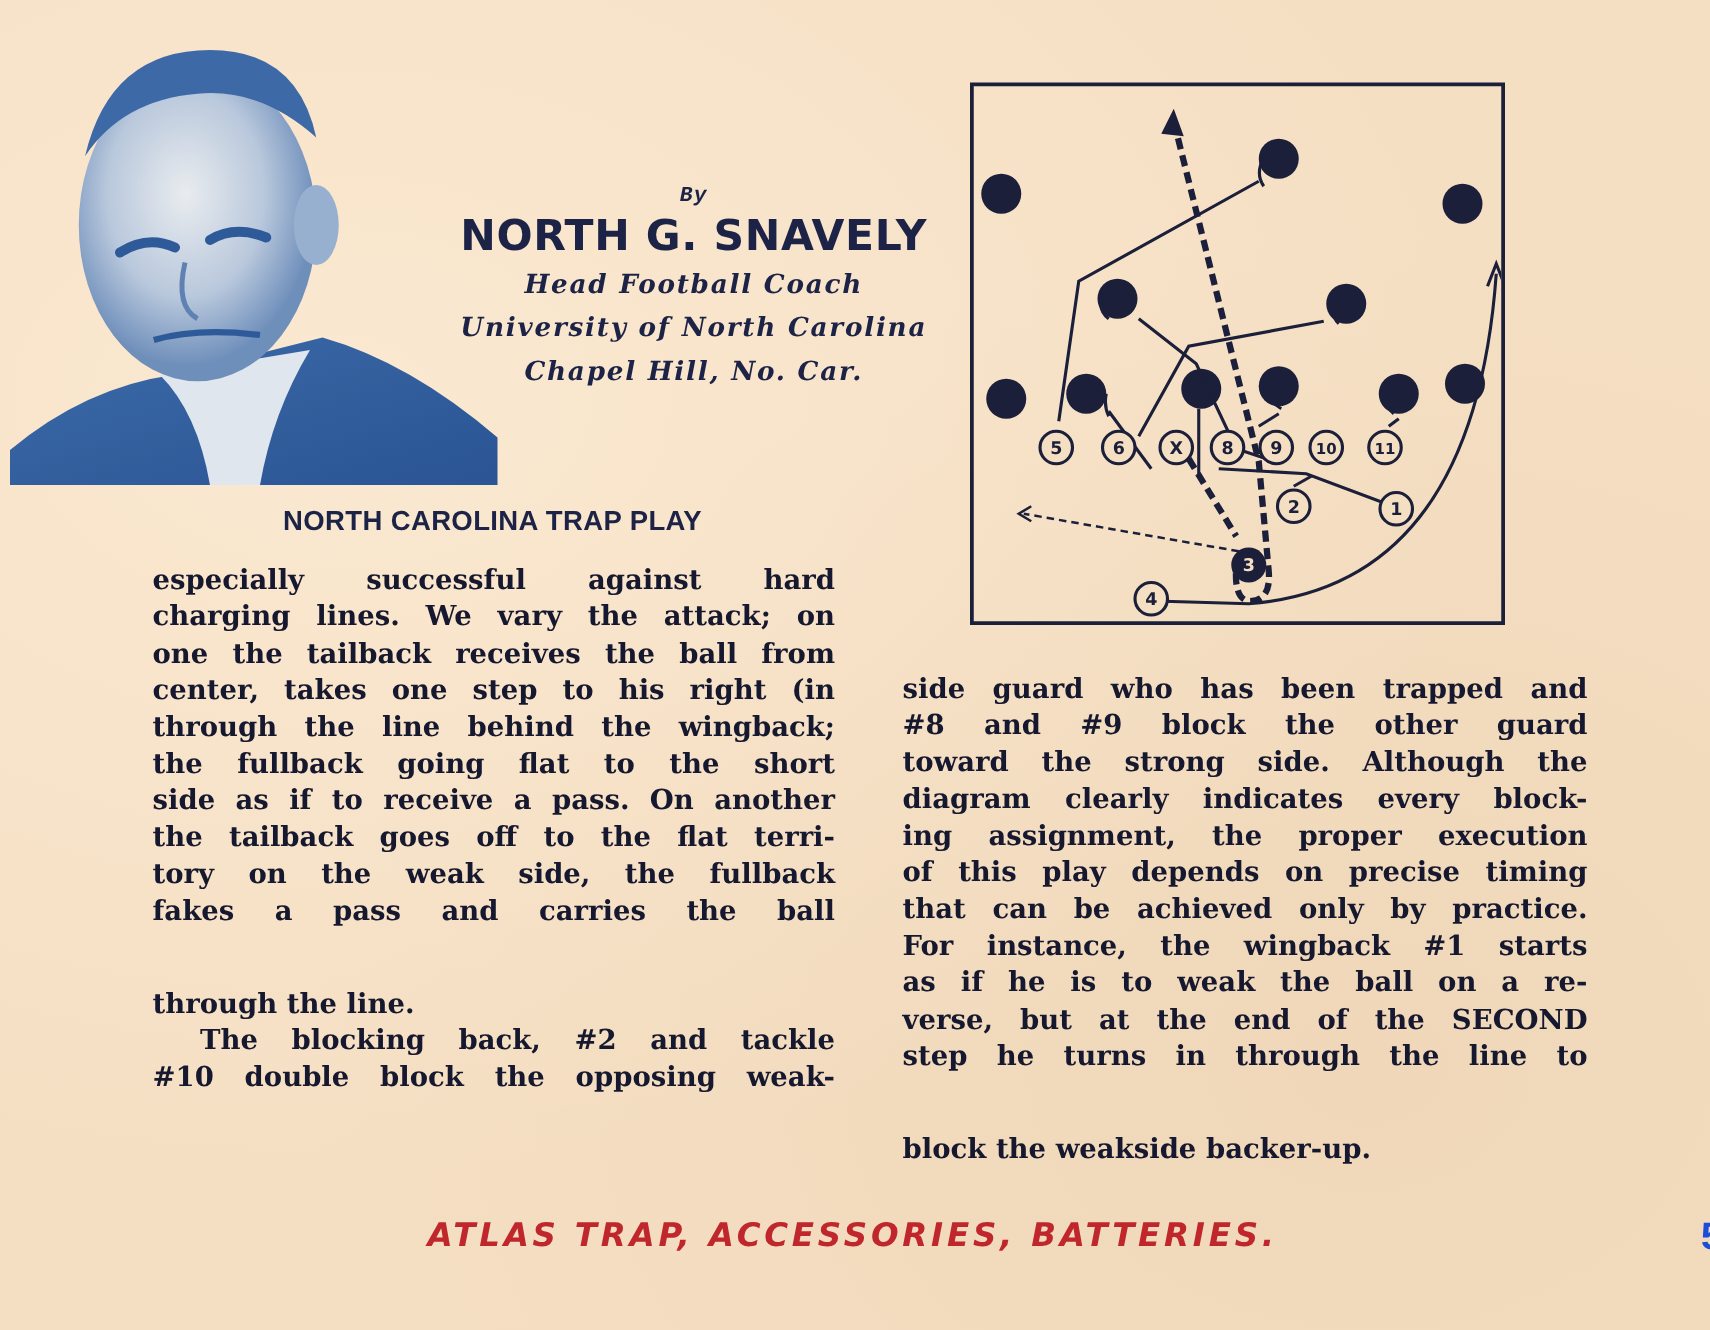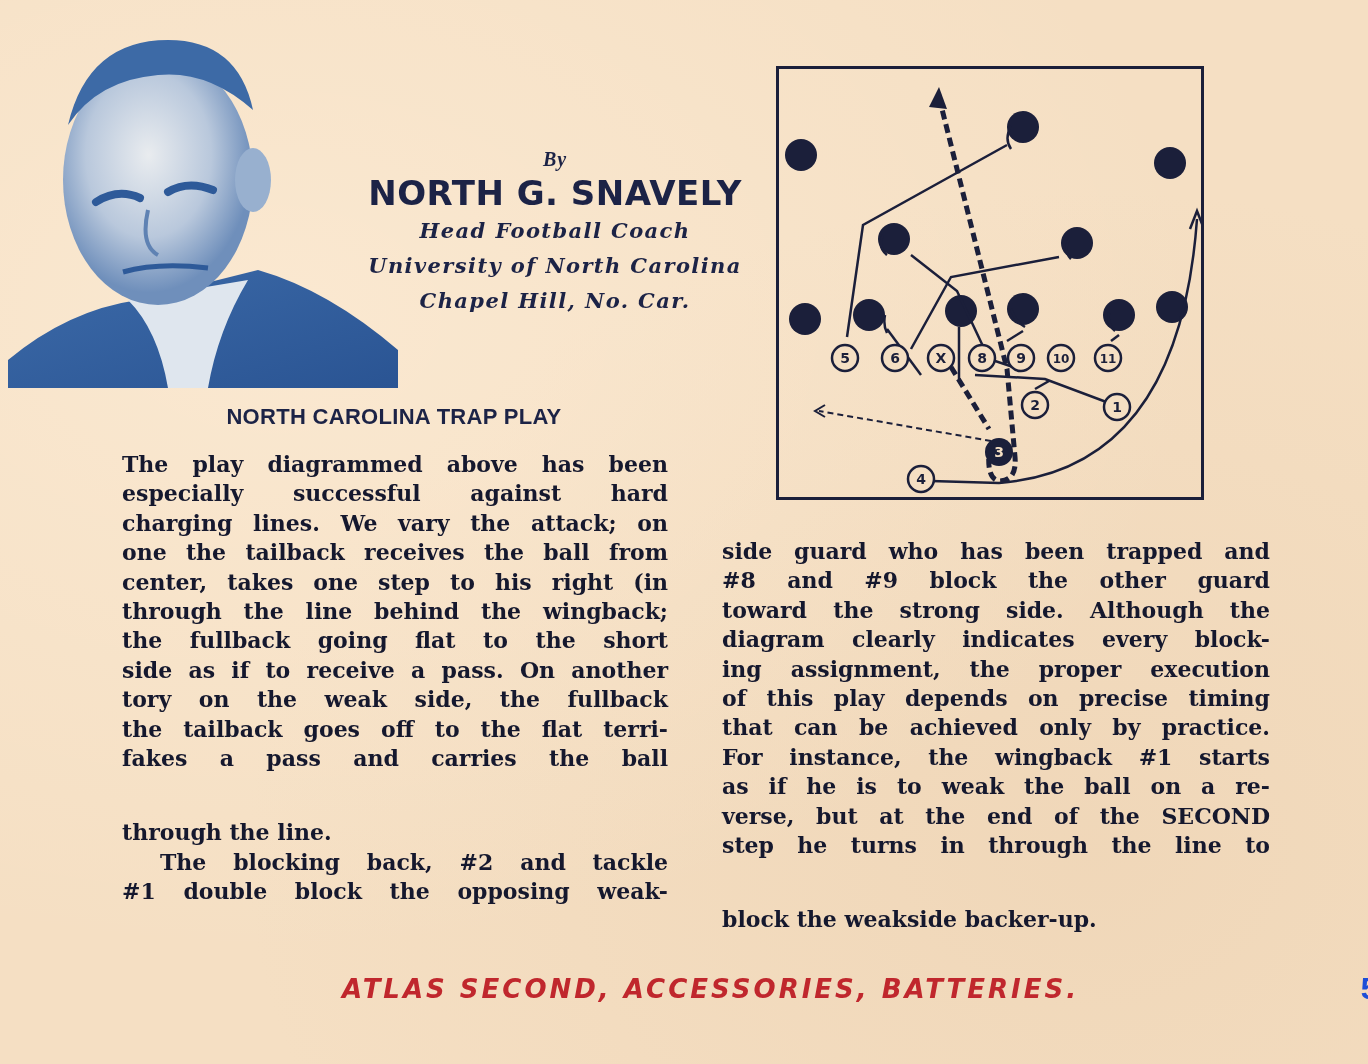--- a/index.html
+++ b/index.html
@@ -14,21 +14,21 @@
   }
   .photo {
     position: absolute; left: 8px; top: 30px; width: 392px; height: 358px;
     overflow: hidden;
   }
   .photo svg { display: block; }
   .byline {
     position: absolute; left: 355px; top: 148px; width: 400px; text-align: center;
     color: #1c2346;
   }
-  .by { font-family: Liberation Serif, serif; font-style: italic; font-weight: bold; font-size: 20px; letter-spacing: 1px; margin-bottom: 2px; }
+  .by { font-family: Liberation Mono, monospace; font-style: italic; font-weight: bold; font-size: 17px; letter-spacing: 1px; margin-bottom: 2px; }
   .name { font-family: "DejaVu Sans", sans-serif; font-weight: bold; font-size: 34px; letter-spacing: 0.5px; line-height: 40px; }
   .role { font-family: "DejaVu Serif", serif; font-style: italic; font-weight: bold; font-size: 21px; line-height: 35px; letter-spacing: 1.4px; }
   .diagram {
     position: absolute; left: 776px; top: 66px; width: 428px; height: 434px;
     border: 3px solid #1b1f3a; box-sizing: border-box;
   }
   .headline {
     position: absolute; left: 120px; top: 404px; width: 548px; text-align: center;
     font-family: Liberation Sans, sans-serif; font-weight: bold; font-size: 22px; color: #1c2346;
     letter-spacing: 0.3px;
@@ -168,45 +168,44 @@
           <circle cx="142" cy="410" r="13" fill="#f5dfc3" stroke="#1b1f3a" stroke-width="2.5"></circle>
           <text x="142" y="415" fill="#1b1f3a">4</text>
         </g>
     </g>
   </svg>
 </div>
 
 <div class="headline">NORTH CAROLINA TRAP PLAY</div>
 
 <div class="col col1">
-  <span class="line">The play diagrammed above has been</span>
   <span class="line">especially successful against hard</span>
   <span class="line">charging lines. We vary the attack; on</span>
   <span class="line">one the tailback receives the ball from</span>
   <span class="line">center, takes one step to his right (in</span>
   <span class="line">through the line behind the wingback;</span>
   <span class="line">the fullback going flat to the short</span>
   <span class="line">side as if to receive a pass. On another</span>
+  <span class="line">the tailback goes off to the flat terri-</span>
   <span class="line">tory on the weak side, the fullback</span>
-  <span class="line">the tailback goes off to the flat terri-</span>
   <span class="line">fakes a pass and carries the ball</span>
   <span class="line last">through the line.</span>
   <span class="line indent">The blocking back, #2 and tackle</span>
-  <span class="line">#1 double block the opposing weak-</span>
+  <span class="line">#10 double block the opposing weak-</span>
 </div>
 
 <div class="col col2">
   <span class="line">side guard who has been trapped and</span>
   <span class="line">#8 and #9 block the other guard</span>
   <span class="line">toward the strong side. Although the</span>
   <span class="line">diagram clearly indicates every block-</span>
   <span class="line">ing assignment, the proper execution</span>
   <span class="line">of this play depends on precise timing</span>
   <span class="line">that can be achieved only by practice.</span>
   <span class="line">For instance, the wingback #1 starts</span>
   <span class="line">as if he is to weak the ball on a re-</span>
   <span class="line">verse, but at the end of the SECOND</span>
   <span class="line">step he turns in through the line to</span>
   <span class="line last">block the weakside backer-up.</span>
 </div>
 
-<div class="footer">ATLAS SECOND, ACCESSORIES, BATTERIES.</div>
+<div class="footer">ATLAS TRAP, ACCESSORIES, BATTERIES.</div>
 <div class="pagenum">55</div>
 
 </body></html>

